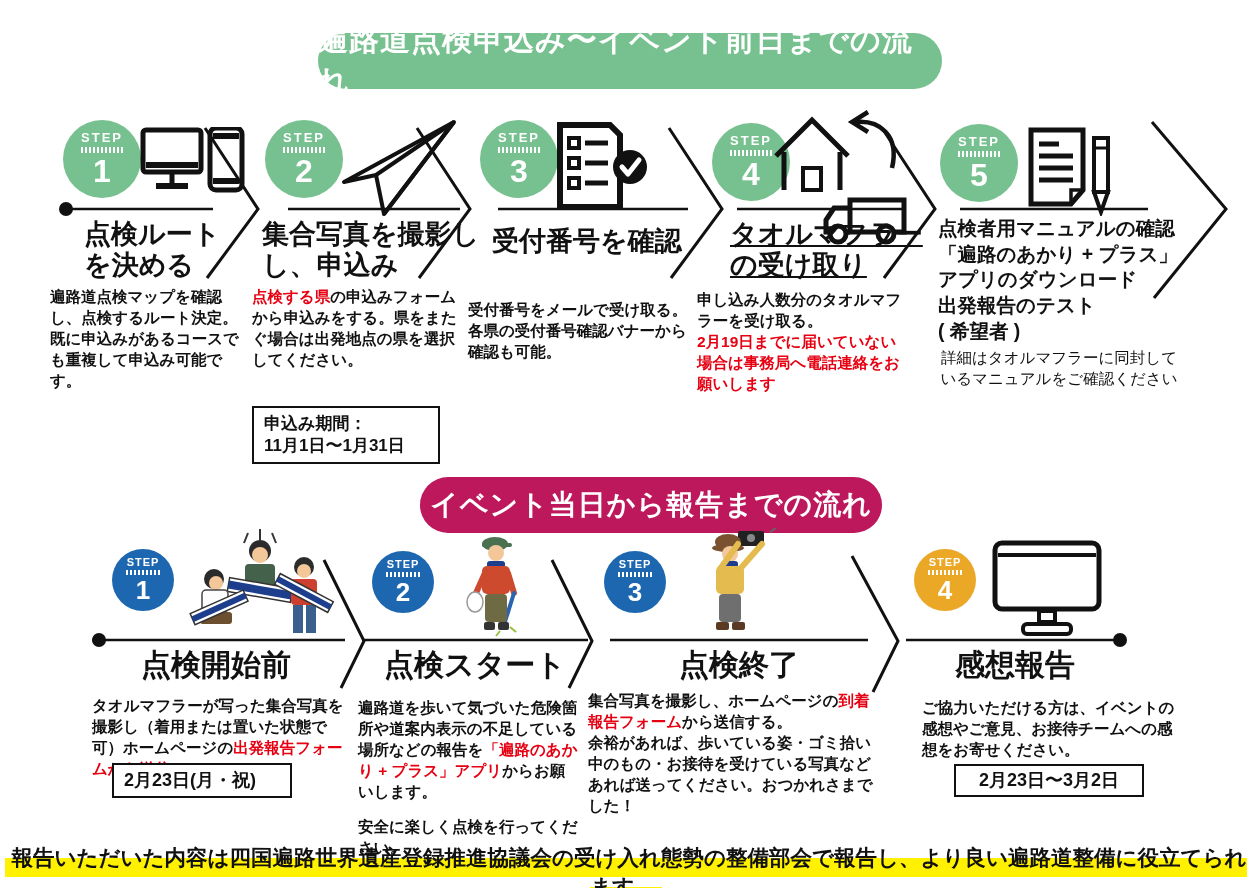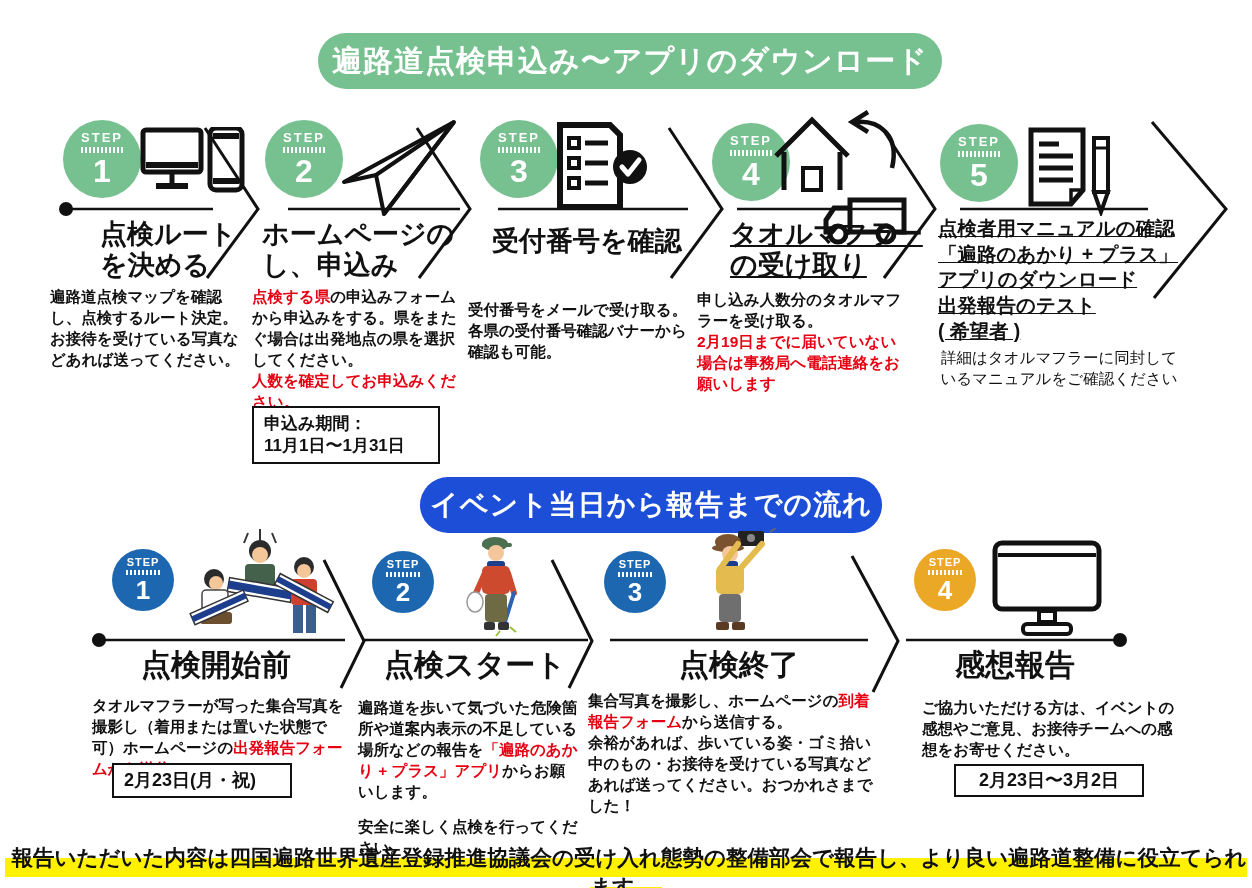--- a/index.html
+++ b/index.html
@@ -2,21 +2,21 @@
 <html><head>
 <meta charset="utf-8">
 <style>
   html,body{margin:0;padding:0;background:#fff;}
   .page{position:relative;width:1252px;height:888px;background:#ffffff;overflow:hidden;
         font-family:"Liberation Sans","DejaVu Sans",sans-serif;color:#111;}
   
   .banner{position:absolute;border-radius:32px;color:#fff;font-weight:bold;font-size:30px;
           display:flex;align-items:center;justify-content:center;letter-spacing:1px;}
   .banner.green{background:#77C08F;}
-  .banner.blue{background:#1d4ed8;}
+  .banner.blue{background:#be185d;}
   
   .badge{position:absolute;border-radius:50%;color:#fff;display:flex;flex-direction:column;
          align-items:center;justify-content:center;text-align:center;}
   .badge.green{background:#77C08F;}
   .badge.blue{background:#1C67B0;}
   .badge.orange{background:#EBA827;}
   .badge .st{font-weight:bold;line-height:1;letter-spacing:2px;text-align:center;}
   .badge .ticks{background:repeating-linear-gradient(90deg,#fff 0 2px,transparent 2px 4px);}
   .badge .num{font-weight:bold;line-height:1;}
   .badge.big{width:78px;height:78px;}
@@ -70,61 +70,60 @@
       <line x1="610" y1="640" x2="868" y2="640" stroke-width="2.5"></line>
       <line x1="906" y1="640" x2="1120" y2="640" stroke-width="2.5"></line>
       <circle cx="1120" cy="640" r="7" fill="#111" stroke="none"></circle>
 
       <polyline points="324,560 364,641 341,688" stroke-width="3"></polyline>
       <polyline points="552,560 592,641 569,688" stroke-width="3"></polyline>
       <polyline points="852,556 898,641 873,692" stroke-width="3"></polyline>
     </g>
   </svg>
 
-  <div class="banner green" style="left:318px;top:33px;width:624px;height:56px;">遍路道点検申込み〜アプリのダウンロード</div>
+  <div class="banner green" style="left:318px;top:33px;width:624px;height:56px;">遍路道点検申込み〜イベント前日までの流れ</div>
 
   <div class="badge green big" style="left:63px;top:120px;">
     <span class="st">STEP</span>
     <span class="ticks"></span>
     <span class="num">1</span>
   </div>
   <div class="icon" style="left:140px;top:127px;">
     <svg width="105" height="80" viewBox="0 0 105 80" fill="none" stroke="#111">
       <rect x="3" y="3" width="58" height="42" rx="3" stroke-width="5"></rect>
       <line x1="6" y1="38" x2="58" y2="38" stroke-width="6"></line>
       <line x1="32" y1="47" x2="32" y2="57" stroke-width="5"></line>
       <line x1="16" y1="59" x2="48" y2="59" stroke-width="6"></line>
       <rect x="70" y="1" width="32" height="62" rx="6" stroke-width="5"></rect>
       <line x1="73" y1="9" x2="99" y2="9" stroke-width="6"></line>
       <line x1="73" y1="54" x2="99" y2="54" stroke-width="6"></line>
     </svg>
   </div>
-  <div class="title" style="left:84px;top:219px;margin-left:16px;">点検ルート
+  <div class="title" style="left:84px;top:219px;">点検ルート
 を決める</div>
   <div class="body" style="left:50px;top:286px;width:194px;">
-    <span>遍路道点検マップを確認し、点検するルート決定。お接待を受けている写真などあれば送ってください。</span>
+    <span>遍路道点検マップを確認し、点検するルート決定。既に申込みがあるコースでも重複して申込み可能です。</span>
   </div>
 
   <div class="badge green big" style="left:265px;top:120px;">
     <span class="st">STEP</span>
     <span class="ticks"></span>
     <span class="num">2</span>
   </div>
   <div class="icon" style="left:340px;top:118px;">
     <svg width="118" height="102" viewBox="0 0 118 102" fill="none" stroke="#111" stroke-width="4" stroke-linejoin="round">
       <polygon points="114,4 4,64 36,57 44,96"></polygon>
       <line x1="114" y1="4" x2="36" y2="57"></line>
       <line x1="114" y1="4" x2="44" y2="96"></line>
     </svg>
   </div>
-  <div class="title" style="left:262px;top:219px;">ホームページの
+  <div class="title" style="left:262px;top:219px;">集合写真を撮影し
 し、申込み</div>
   <div class="body" style="left:252px;top:286px;width:212px;">
     <span class="red">点検する県</span><span>の申込みフォームから申込みをする。県をまたぐ場合は出発地点の県を選択してください。</span><br>
-    <span class="red">人数を確定してお申込みください。</span>
   </div>
   <div class="box" style="left:252px;top:406px;width:188px;height:58px;">申込み期間：
 11月1日〜1月31日</div>
 
   <div class="badge green big" style="left:480px;top:120px;">
     <span class="st">STEP</span>
     <span class="ticks"></span>
     <span class="num">3</span>
   </div>
   <div class="icon" style="left:552px;top:121px;">
@@ -182,21 +181,21 @@
       <polyline points="58,66 46,66 46,80" stroke-width="3.5"></polyline>
       <line x1="14" y1="20" x2="34" y2="20" stroke-width="5"></line>
       <line x1="14" y1="32" x2="48" y2="32" stroke-width="5"></line>
       <line x1="14" y1="44" x2="48" y2="44" stroke-width="5"></line>
       <line x1="14" y1="56" x2="48" y2="56" stroke-width="5"></line>
       <rect x="69" y="14" width="14" height="54" stroke-width="4"></rect>
       <polygon points="69,68 76,88 83,68" stroke-width="4"></polygon>
       <line x1="69" y1="24" x2="83" y2="24" stroke-width="3"></line>
     </svg>
   </div>
-  <div class="title t5" style="left:938px;top:216px;text-decoration:underline;">点検者用マニュアルの確認
+  <div class="title t5" style="left:938px;top:216px;">点検者用マニュアルの確認
 「遍路のあかり + プラス」
 アプリのダウンロード
 出発報告のテスト
 ( 希望者 )</div>
   <div class="body" style="left:938px;top:347px;width:242px;font-weight:normal;text-align:center;">
     <span>詳細はタオルマフラーに同封しているマニュアルをご確認ください</span>
   </div>
 
   <div class="banner blue" style="left:420px;top:477px;width:462px;height:56px;font-size:28px;">イベント当日から報告までの流れ</div>
 

